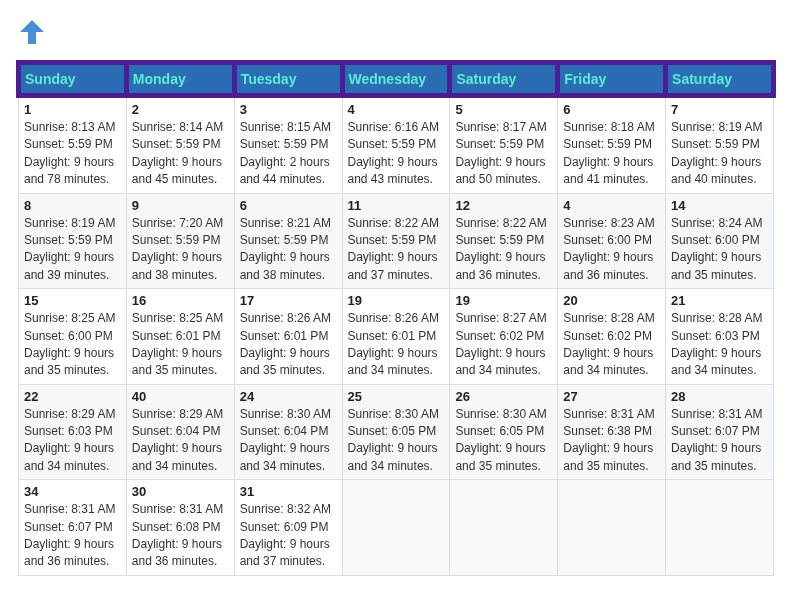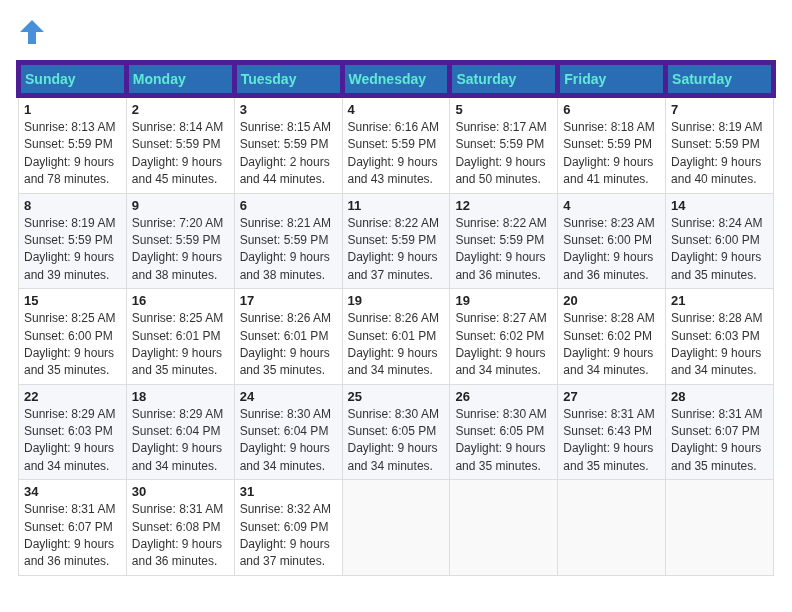--- a/index.html
+++ b/index.html
@@ -296,21 +296,21 @@
       <tr>
         <td>
           <span class="day-num">22</span>
           <div class="day-info">
             <span>Sunrise: 8:29 AM</span><br>
             <span>Sunset: 6:03 PM</span><br>
             <span>Daylight: 9 hours and 34 minutes.</span>
           </div>
         </td>
         <td>
-          <span class="day-num">18</span>
+          <span class="day-num">40</span>
           <div class="day-info">
             <span>Sunrise: 8:29 AM</span><br>
             <span>Sunset: 6:04 PM</span><br>
             <span>Daylight: 9 hours and 34 minutes.</span>
           </div>
         </td>
         <td>
           <span class="day-num">24</span>
           <div class="day-info">
             <span>Sunrise: 8:30 AM</span><br>
@@ -331,21 +331,21 @@
           <div class="day-info">
             <span>Sunrise: 8:30 AM</span><br>
             <span>Sunset: 6:05 PM</span><br>
             <span>Daylight: 9 hours and 35 minutes.</span>
           </div>
         </td>
         <td>
           <span class="day-num">27</span>
           <div class="day-info">
             <span>Sunrise: 8:31 AM</span><br>
-            <span>Sunset: 6:43 PM</span><br>
+            <span>Sunset: 6:38 PM</span><br>
             <span>Daylight: 9 hours and 35 minutes.</span>
           </div>
         </td>
         <td>
           <span class="day-num">28</span>
           <div class="day-info">
             <span>Sunrise: 8:31 AM</span><br>
             <span>Sunset: 6:07 PM</span><br>
             <span>Daylight: 9 hours and 35 minutes.</span>
           </div>

